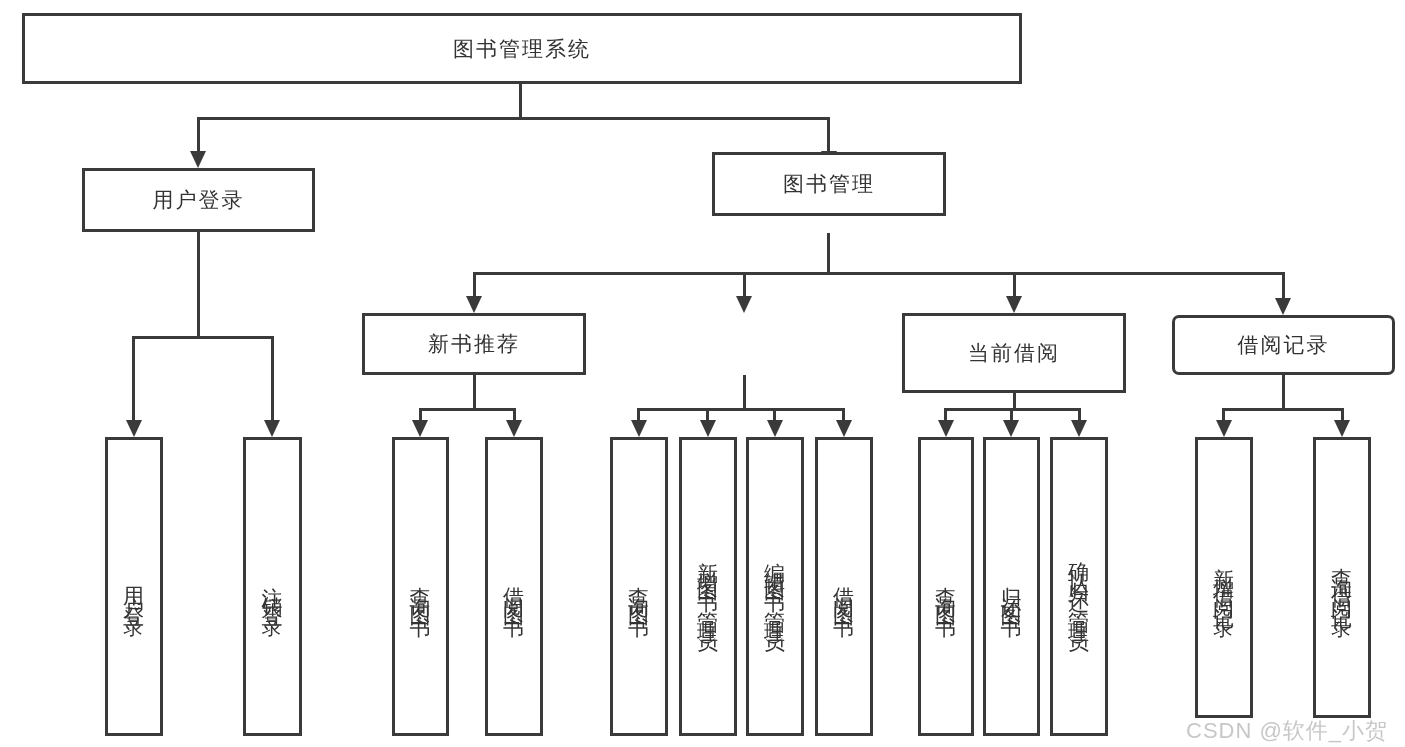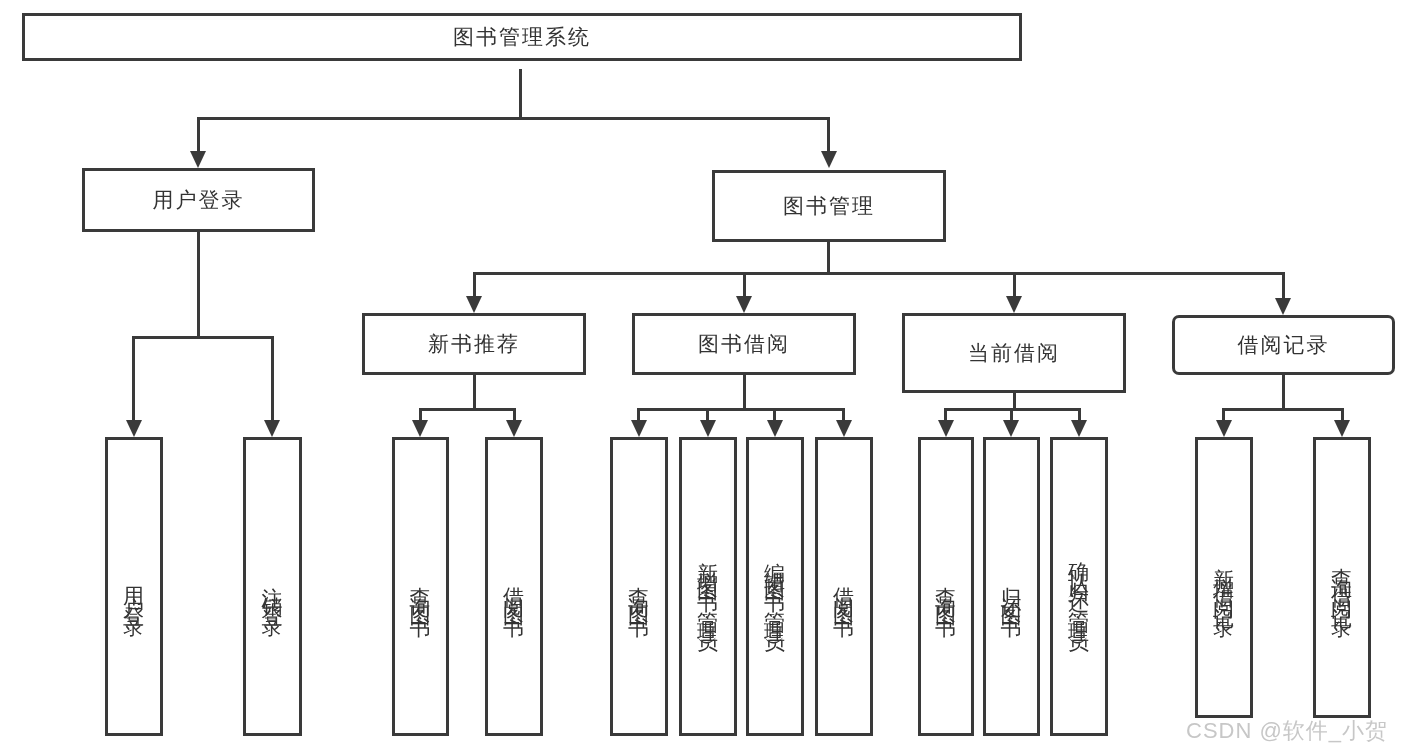--- a/index.html
+++ b/index.html
@@ -46,27 +46,26 @@
     text-shadow:1px 1px 0 #ffffff;
     letter-spacing:1px;
     z-index:5;
   }
 </style>
 </head>
 <body>
 
 <div id="canvas">
 
-  <div class="node" style="left:22px;top:13px;width:1000px;height:48px;text-align:right;">图书管理系统</div>
+  <div class="node" style="left:22px;top:13px;width:1000px;height:71px;text-align:right;">图书管理系统</div>
 
   <div class="node" style="left:82px;top:168px;width:233px;height:64px;">用户登录</div>
-  <div class="node" style="left:712px;top:170px;width:234px;height:72px;">图书管理</div>
+  <div class="node" style="left:712px;top:152px;width:234px;height:64px;">图书管理</div>
 
   <div class="node" style="left:362px;top:313px;width:224px;height:62px;">新书推荐</div>
-  <div class="node" style="left:632px;top:313px;width:224px;height:62px;">图书借阅</div>
   <div class="node" style="left:902px;top:313px;width:224px;height:80px;">当前借阅</div>
   <div class="node" style="left:1172px;top:315px;width:223px;height:60px;border-radius:7px;">借阅记录</div>
 
   <div class="node vnode" style="left:105px;top:437px;width:58px;height:299px;">用户登录</div>
   <div class="node vnode" style="left:243px;top:437px;width:59px;height:299px;">注销登录</div>
 
   <div class="node vnode" style="left:392px;top:437px;width:57px;height:299px;">查询图书</div>
   <div class="node vnode" style="left:485px;top:437px;width:58px;height:299px;">借阅图书</div>
 
   <div class="node vnode" style="left:610px;top:437px;width:58px;height:299px;">查询图书</div>

